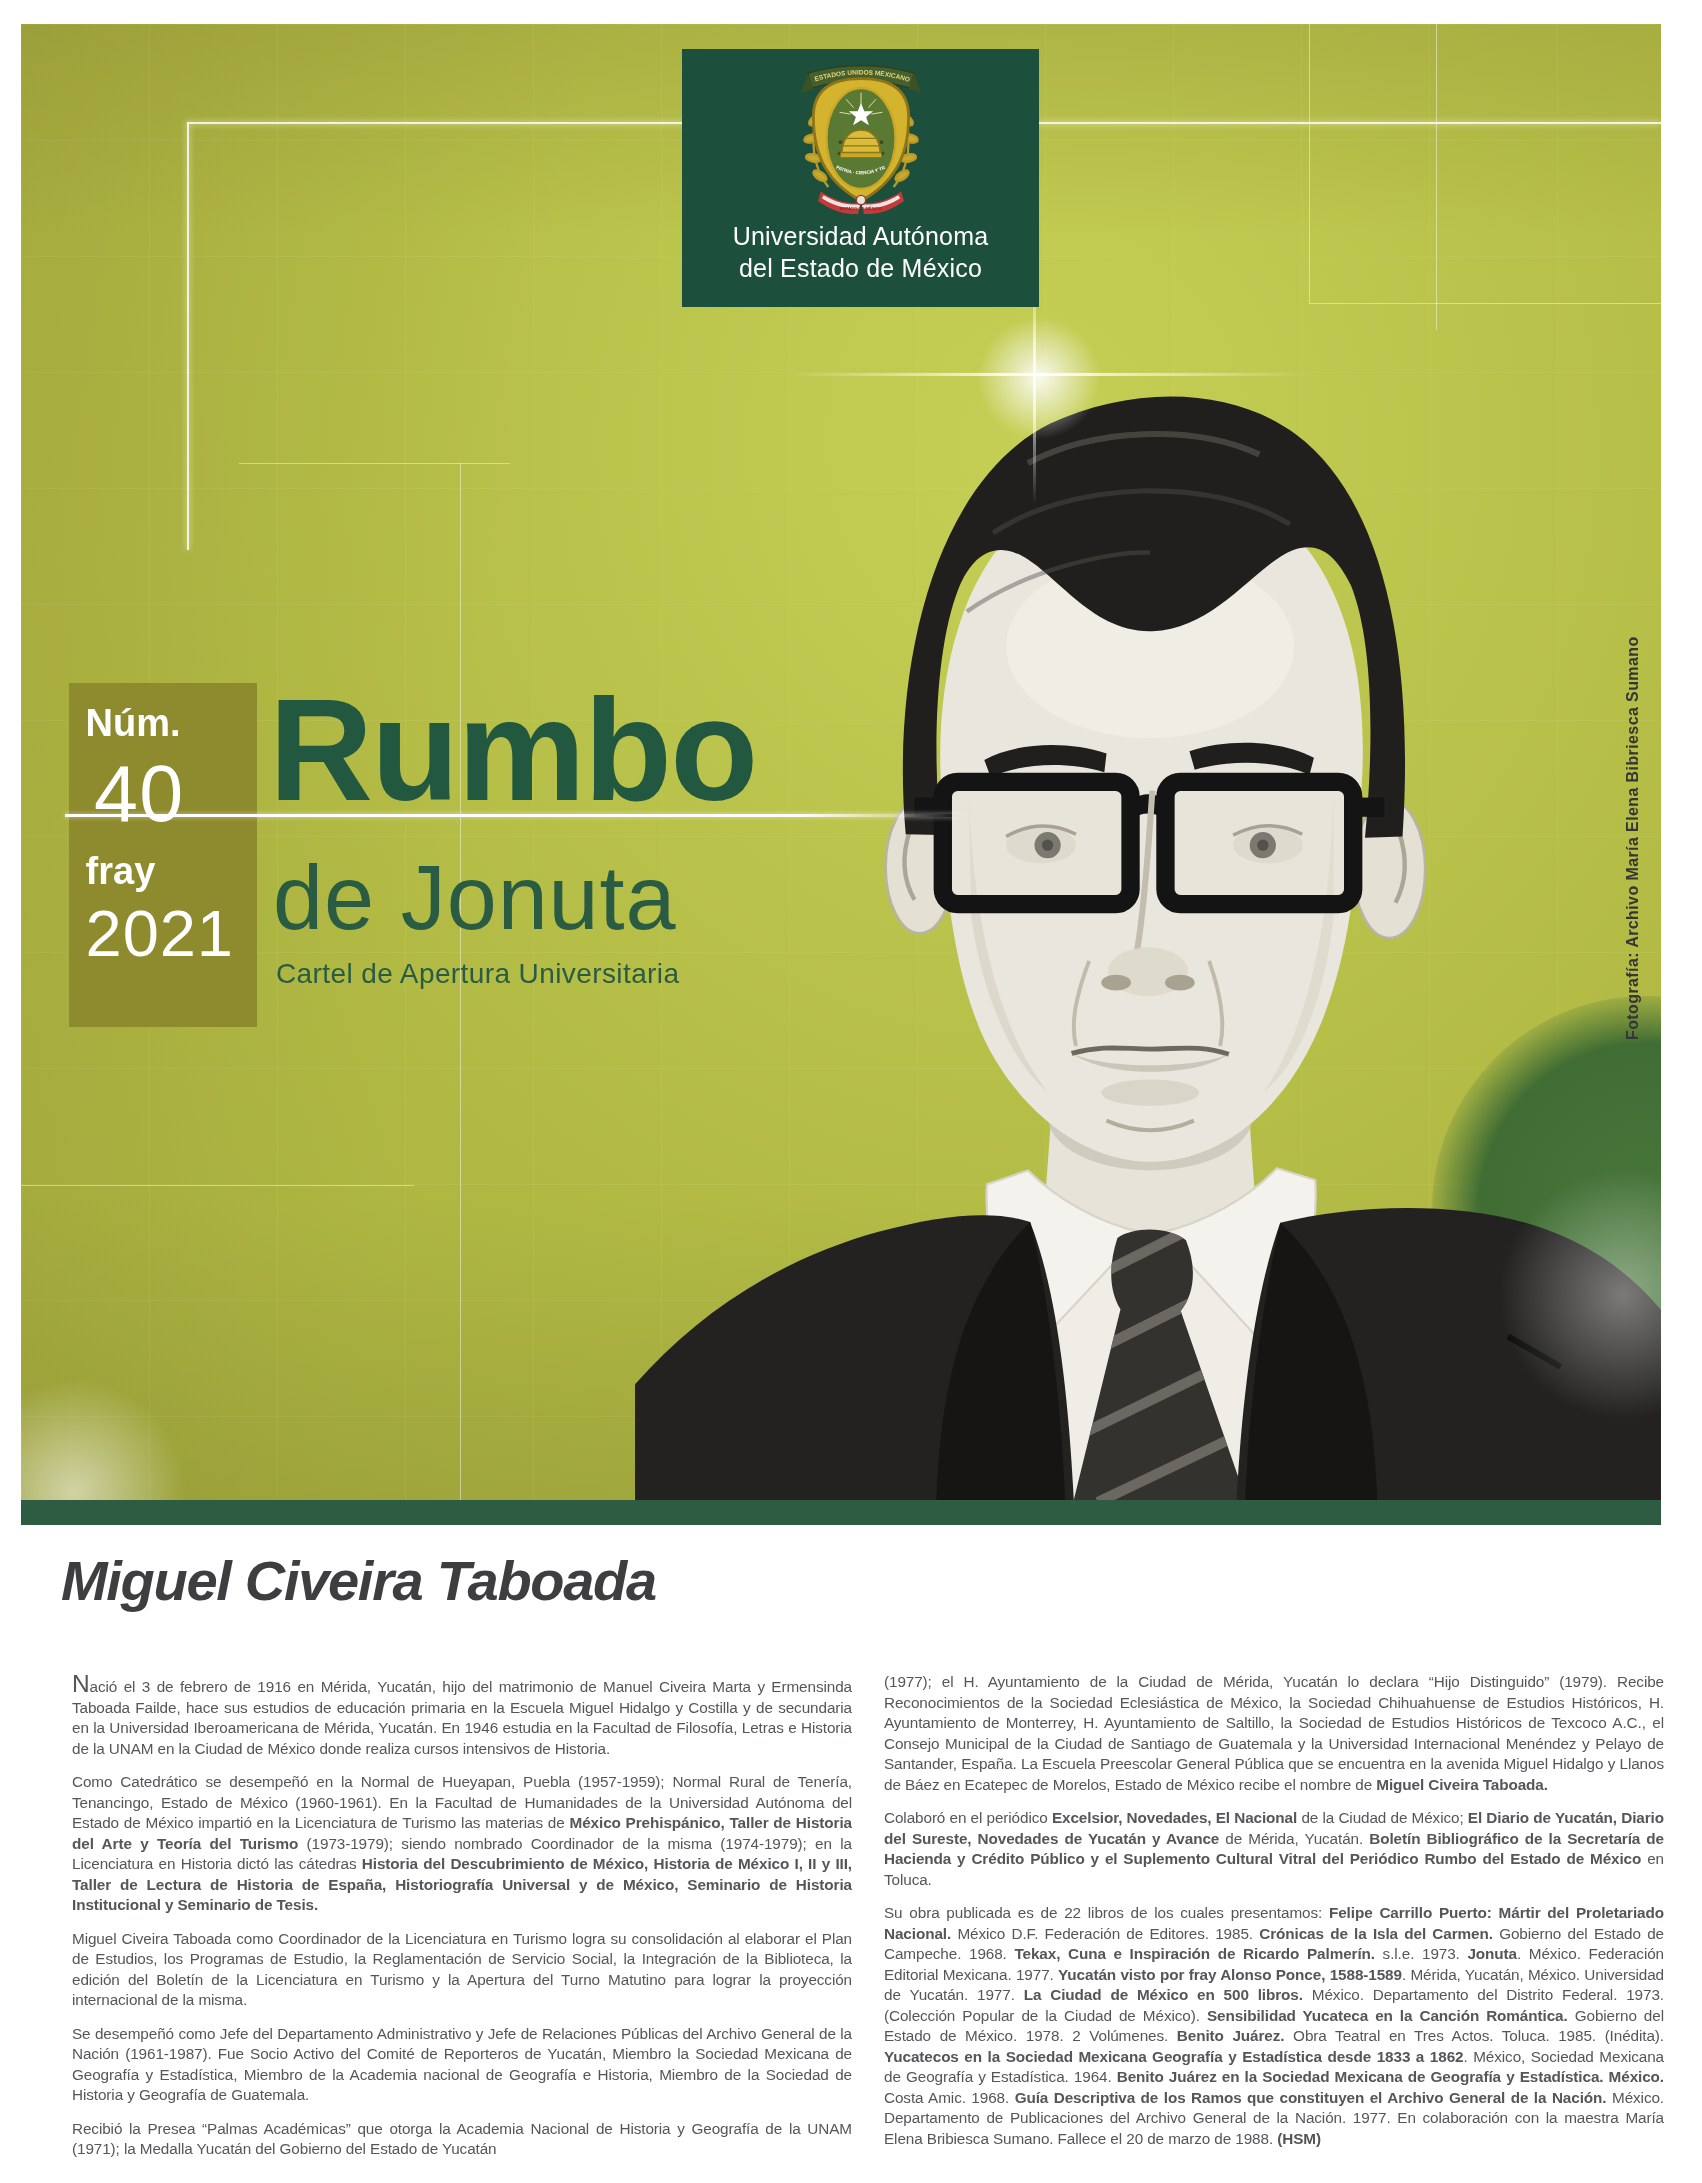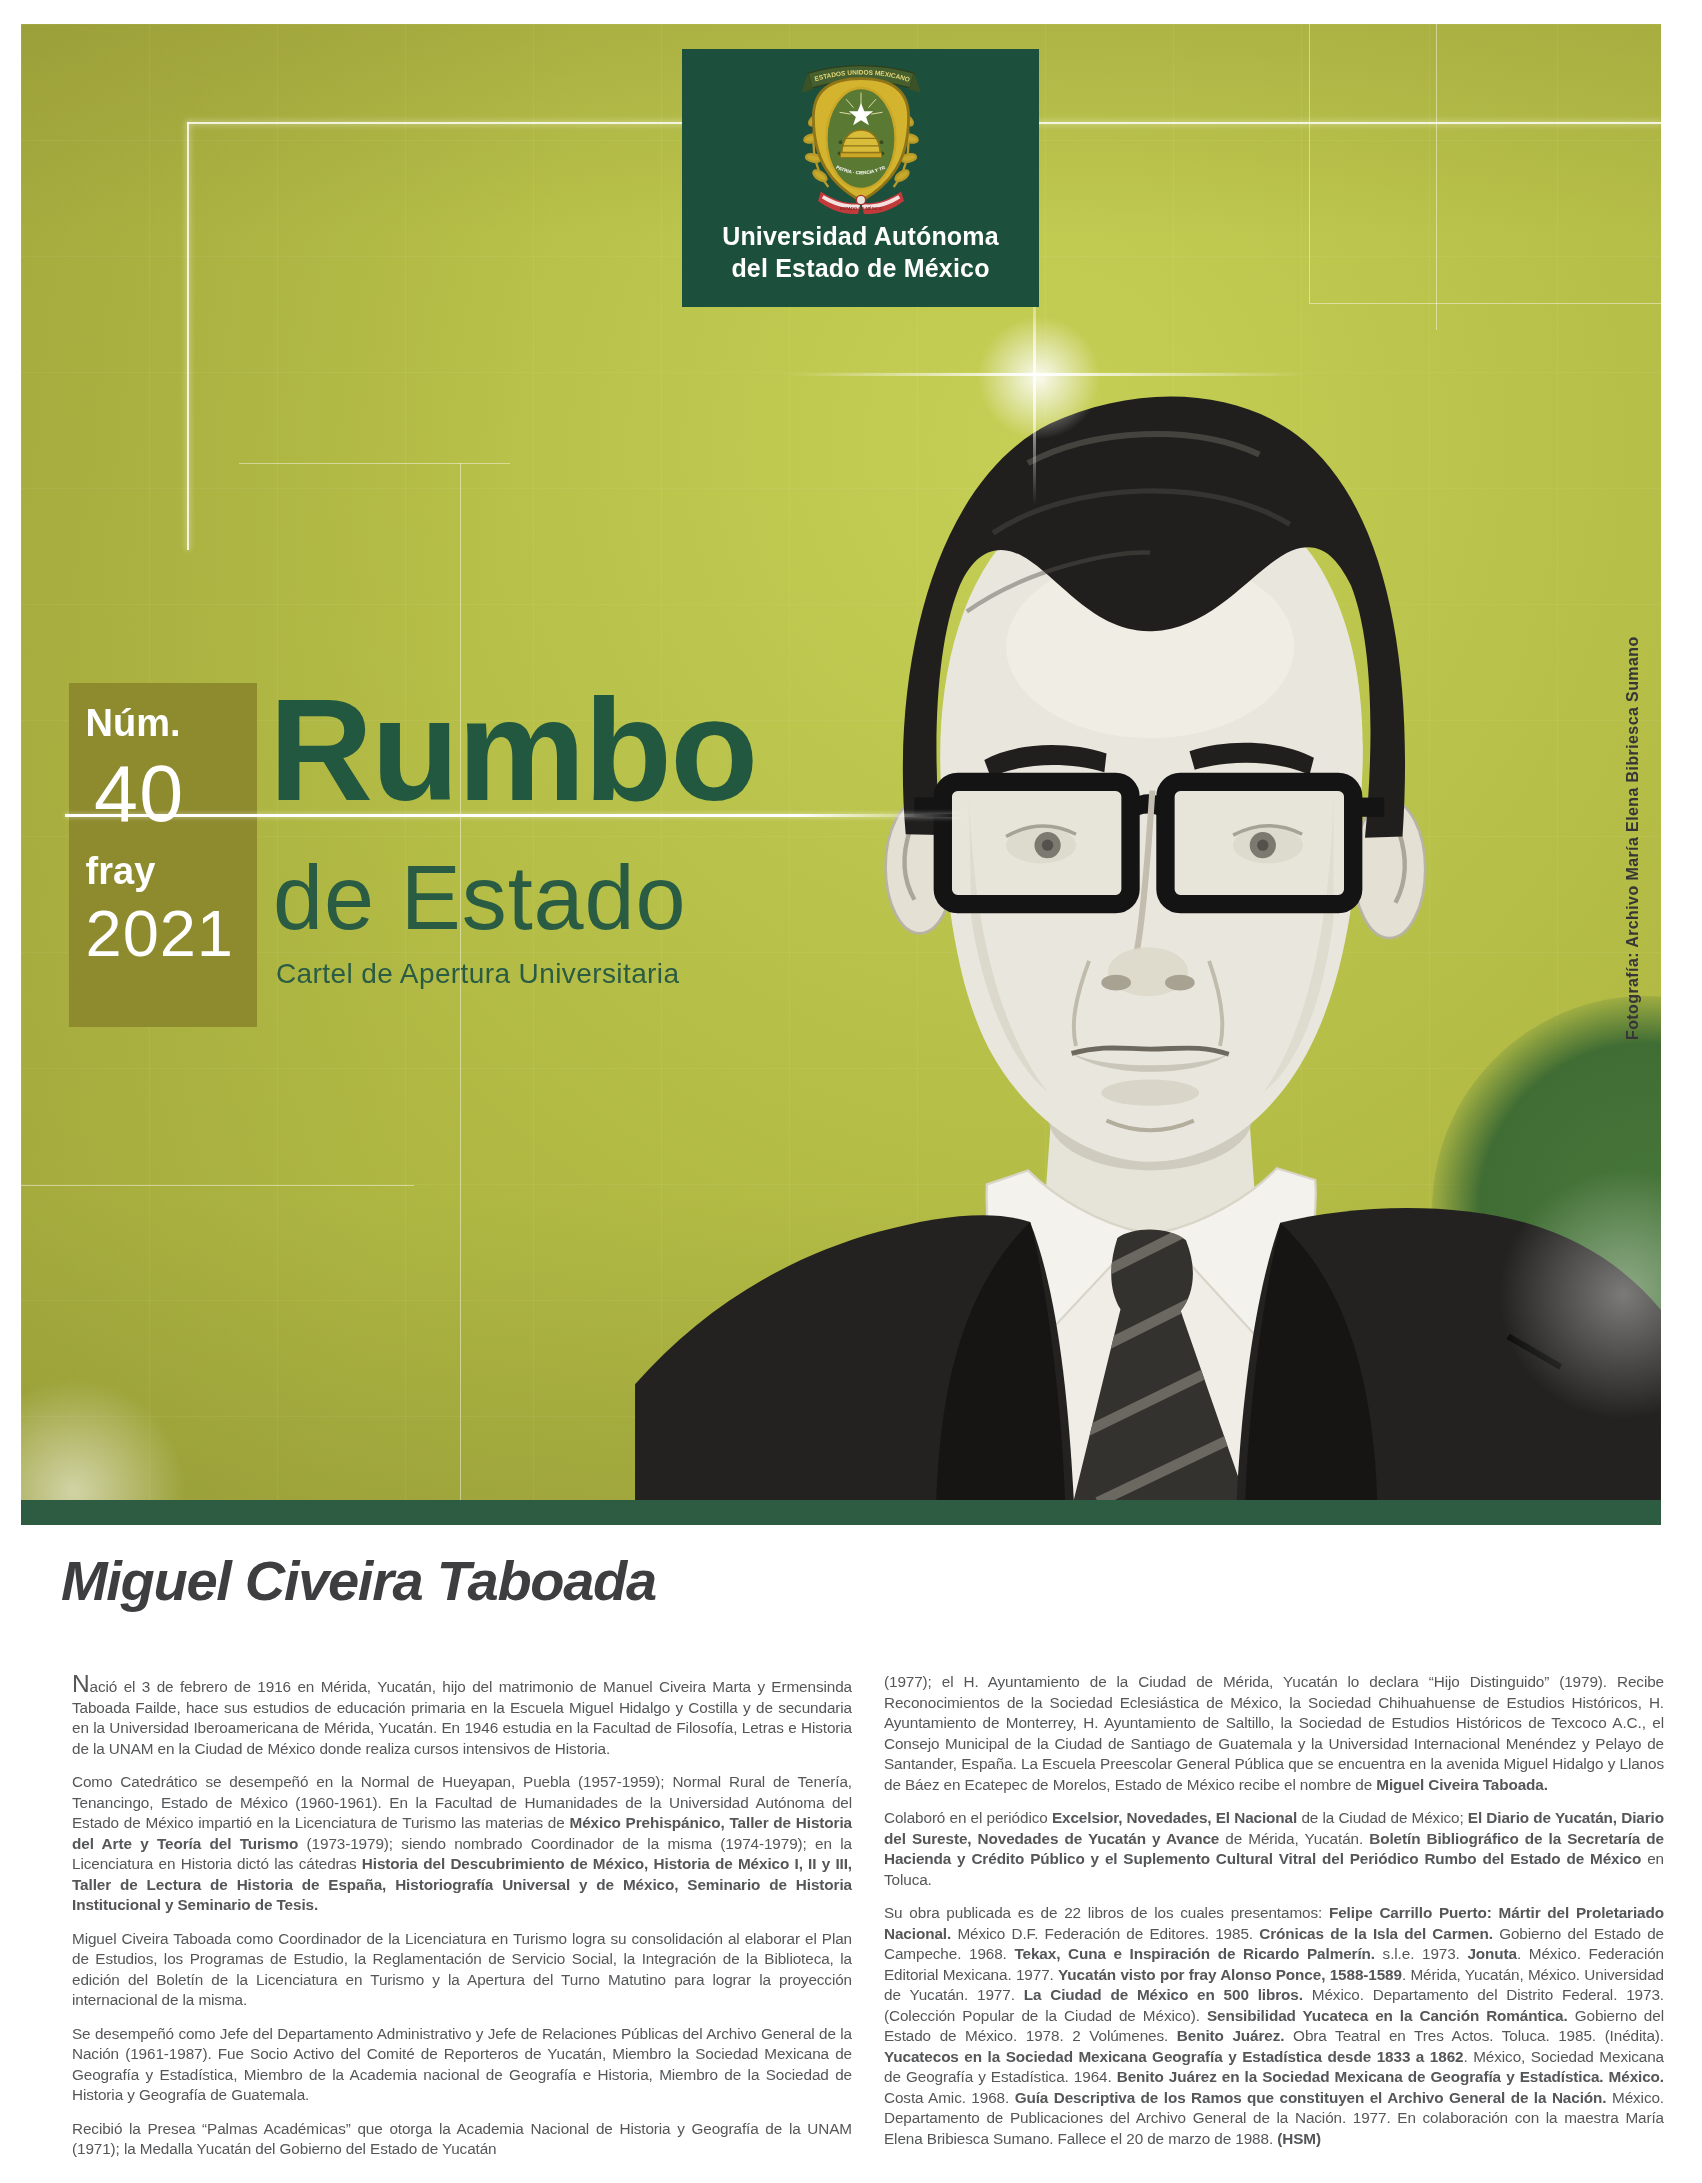--- a/index.html
+++ b/index.html
@@ -21,21 +21,21 @@
   .green-blob{position:absolute;left:1411px;top:972px;width:428px;height:428px;border-radius:50%;
         background:radial-gradient(circle, #47763a 0%, #406d34 55%, rgba(64,109,52,0) 74%);}
   .flare-h{position:absolute;left:764px;top:349px;width:524px;height:2.6px;
         background:linear-gradient(to right, rgba(255,255,255,0), rgba(255,255,255,.95) 48%, rgba(255,255,255,0));}
   .flare-v{position:absolute;left:1012px;top:236px;width:2.6px;height:245px;
         background:linear-gradient(to bottom, rgba(255,255,255,0), rgba(255,255,255,.9) 48%, rgba(255,255,255,0));}
   .hero-band{position:absolute;left:0;right:0;bottom:0;height:25px;background:#2d5c42;}
   
   .crest-box{position:absolute;left:661px;top:25px;width:357px;height:258px;background:#1d4f3d;
         display:flex;flex-direction:column;align-items:center;padding-top:11.4px;box-sizing:border-box;}
-  .univ-name{color:#ffffff;text-align:center;font-size:25px;line-height:32px;font-weight:700;letter-spacing:0.2px;margin-top:6.1px;}
+  .univ-name{color:#ffffff;text-align:center;font-size:25px;line-height:32px;font-weight:400;letter-spacing:0.2px;margin-top:6.1px;}
   
   .num-box{position:absolute;left:48px;top:659px;width:188px;height:344px;background:#8e8a2e;color:#fff;}
   .num-label{position:absolute;left:16.6px;top:19px;font-size:38px;font-weight:700;}
   .num-number{position:absolute;left:25px;top:65px;font-size:79px;font-weight:400;letter-spacing:1.3px;}
   .num-month{position:absolute;left:16.6px;top:167px;font-size:38px;font-weight:700;}
   .num-year{position:absolute;left:16.6px;top:213px;font-size:65px;font-weight:400;letter-spacing:0.9px;}
   .masthead-line{position:absolute;left:44px;top:790px;width:895px;height:3.1px;
         background:linear-gradient(to right, #ffffff 0 82%, rgba(255,255,255,0) 100%);
         box-shadow:0 0 5.2px rgba(255,255,255,.55);}
   
@@ -231,21 +231,21 @@
     <div class="num-box">
       <div class="num-label">Núm.</div>
       <div class="num-number">40</div>
       <div class="num-month">fray</div>
       <div class="num-year">2021</div>
     </div>
 
     <div class="masthead-line"></div>
 
     <div class="m-title">Rumbo</div>
-    <div class="m-sub">de Estado</div>
+    <div class="m-sub">de Jonuta</div>
     <div class="m-tag">Cartel de Apertura Universitaria</div>
 
     <div class="photo-credit">Fotografía: Archivo María Elena Bibriesca Sumano</div>
 
     <div class="hero-band"></div>
   </div>
 
   <div class="article-title">Miguel Civeira Taboada</div>
 
   <div class="col col-left">

